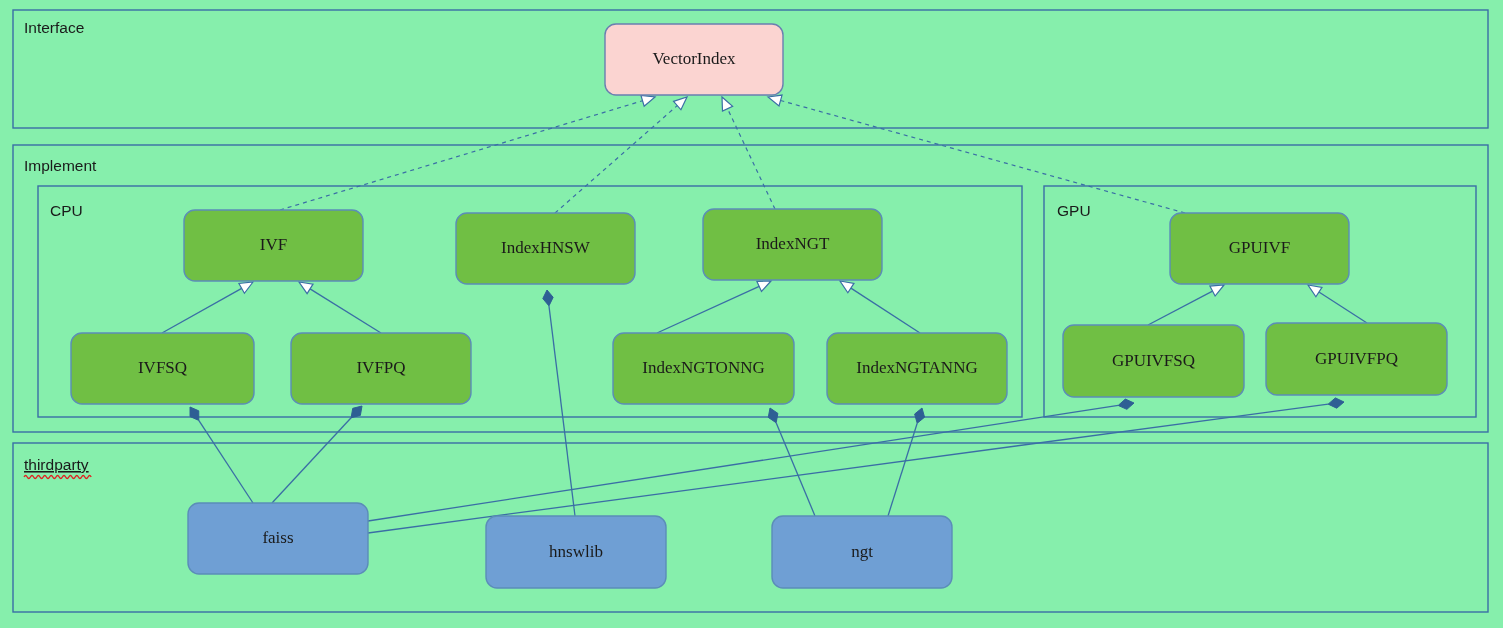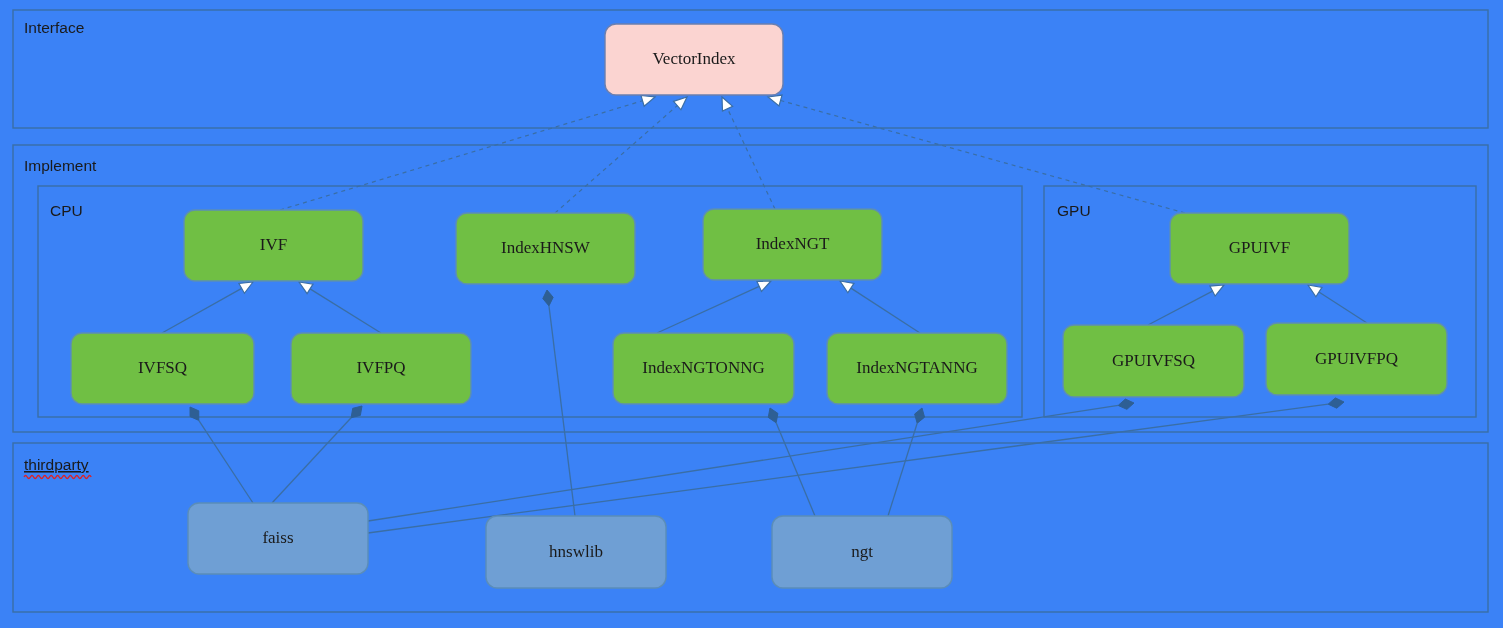--- a/index.html
+++ b/index.html
@@ -7,21 +7,21 @@
     padding: 0;
     background: #ffffff;
   }
   body {
     font-family: "Liberation Sans", sans-serif;
   }
   #canvas {
     position: relative;
     width: 1503px;
     height: 628px;
-    background: #3b82f6;
+    background: #86efac;
     overflow: hidden;
   }
   svg.layer {
     position: absolute;
     left: 0;
     top: 0;
     width: 1503px;
     height: 628px;
   }
   .frame-rect {

